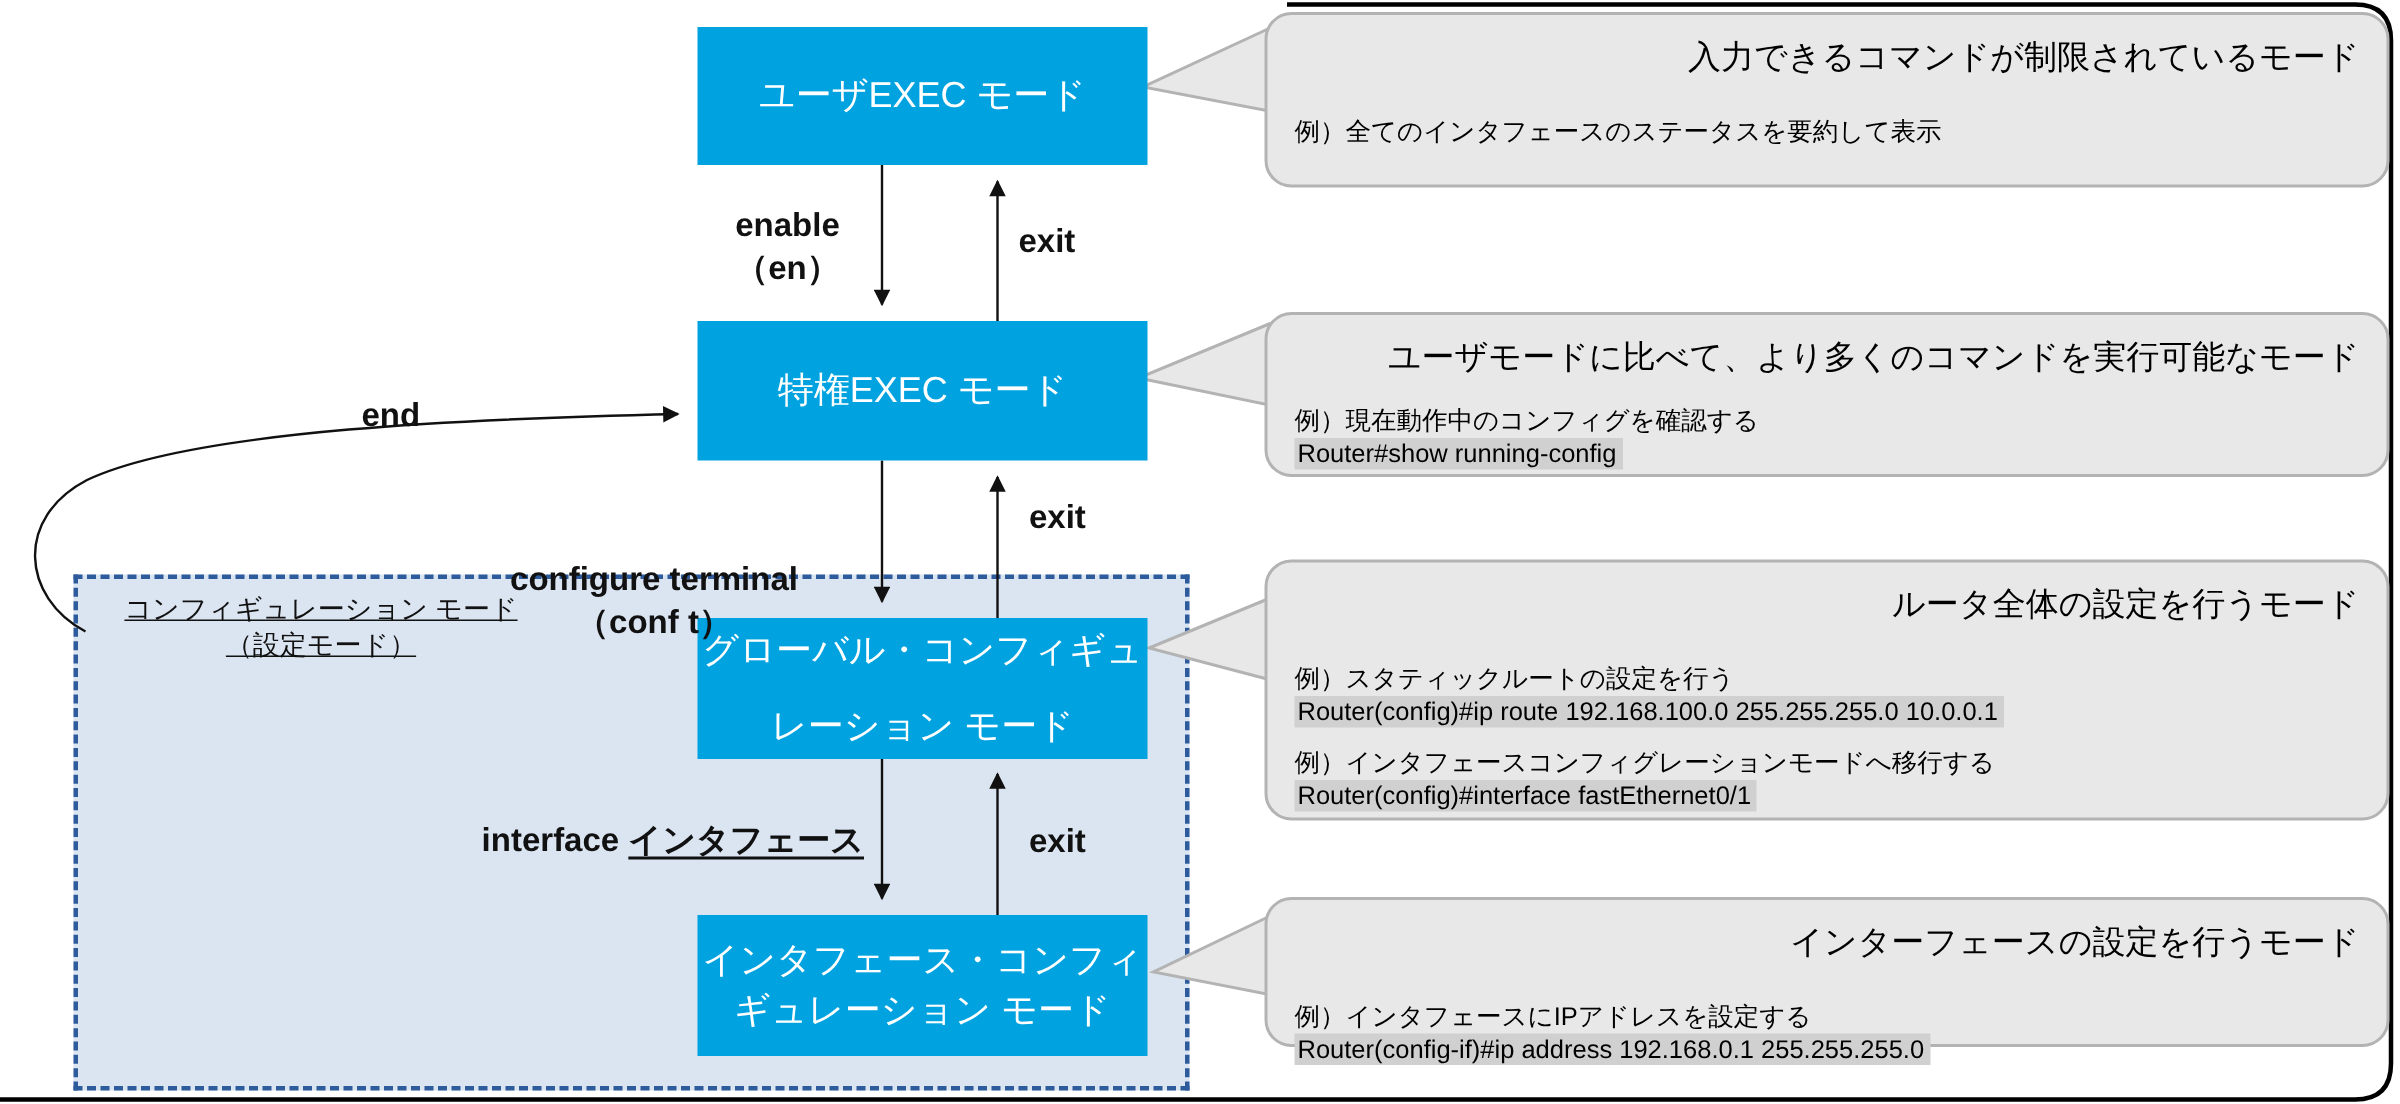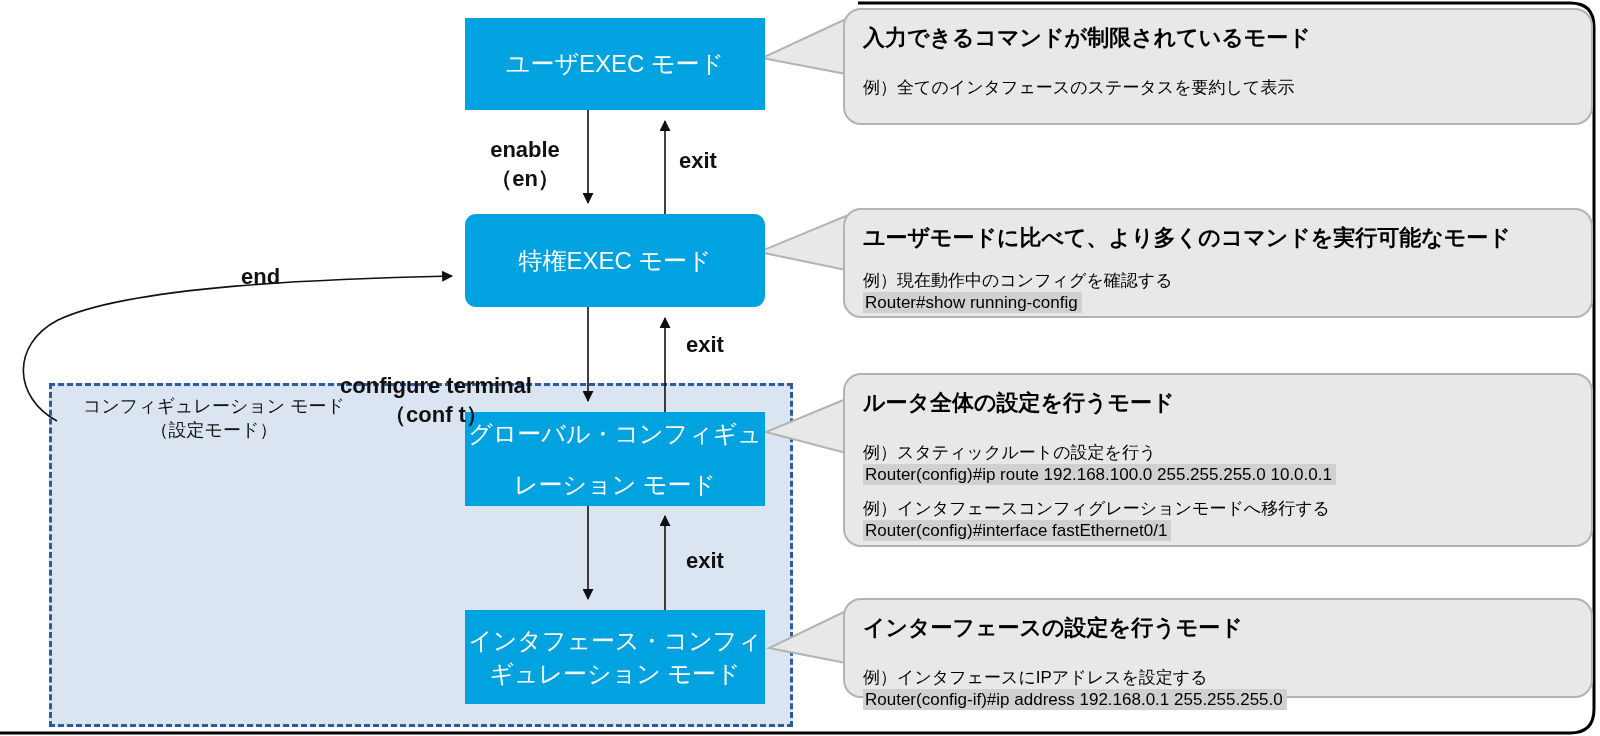--- a/index.html
+++ b/index.html
@@ -23,38 +23,39 @@
   }
   .config-region-label {
     position: absolute;
     left: 78px; top: 394px;
     width: 272px;
     text-align: center;
     font-size: 18px;
     line-height: 1.35;
     color: #111;
     z-index: 3;
+    text-decoration: underline;
   }
   
   .mode-box {
     position: absolute;
     left: 465px; width: 300px;
     background: #00a3e0;
     color: #ffffff;
     display: flex;
     flex-direction: column;
     align-items: center;
     justify-content: center;
     text-align: center;
     font-size: 24px;
     line-height: 1.38;
     z-index: 3;
   }
   #mode-user   { top: 18px;  height: 92px; }
-  #mode-priv   { top: 214px; height: 93px; border-radius: 11px; }
+  #mode-priv   { top: 214px; height: 93px; }
   #mode-global { top: 412px; height: 94px; gap: 18px; }
   #mode-if     { top: 610px; height: 94px; }
   
   .edge-label {
     position: absolute;
     color: #111;
     font-size: 22px;
     font-weight: 600;
     line-height: 1.3;
     z-index: 3;
@@ -76,23 +77,24 @@
     border-radius: 18px;
     padding: 13px 18px 10px 18px;
     z-index: 3;
   }
   #callout-1 { top: 8px;   height: 117px; }
   #callout-2 { top: 208px; height: 110px; }
   #callout-3 { top: 373px; height: 174px; }
   #callout-4 { top: 598px; height: 100px; }
   .callout .title {
     font-size: 22px;
-    font-weight: 700;
+    font-weight: 400;
     color: #000;
     white-space: nowrap;
+    text-align: right;
   }
   .callout .body { margin-top: 24px; }
   #callout-2 .body { margin-top: 17px; }
   .callout .line {
     font-size: 17px;
     line-height: 22px;
     color: #000;
     white-space: nowrap;
   }
   .callout .line.gap { margin-top: 12px; }
@@ -161,20 +163,23 @@
   <div class="edge-label" id="lbl-enable">
     <div>enable</div>
     <div>（en）</div>
   </div>
   <div class="edge-label" id="lbl-exit-1">exit</div>
   <div class="edge-label" id="lbl-conf">
     <div>configure terminal</div>
     <div>（conf t）</div>
   </div>
   <div class="edge-label" id="lbl-exit-2">exit</div>
+  <div class="edge-label" id="lbl-iface">
+    <span>interface </span><span class="u">インタフェース</span>
+  </div>
   <div class="edge-label" id="lbl-exit-3">exit</div>
   <div class="edge-label" id="lbl-end">end</div>
 
   <div class="callout" id="callout-1">
     <div class="title">入力できるコマンドが制限されているモード</div>
     <div class="body">
       <div class="line">例）全てのインタフェースのステータスを要約して表示</div>
     </div>
   </div>
 

